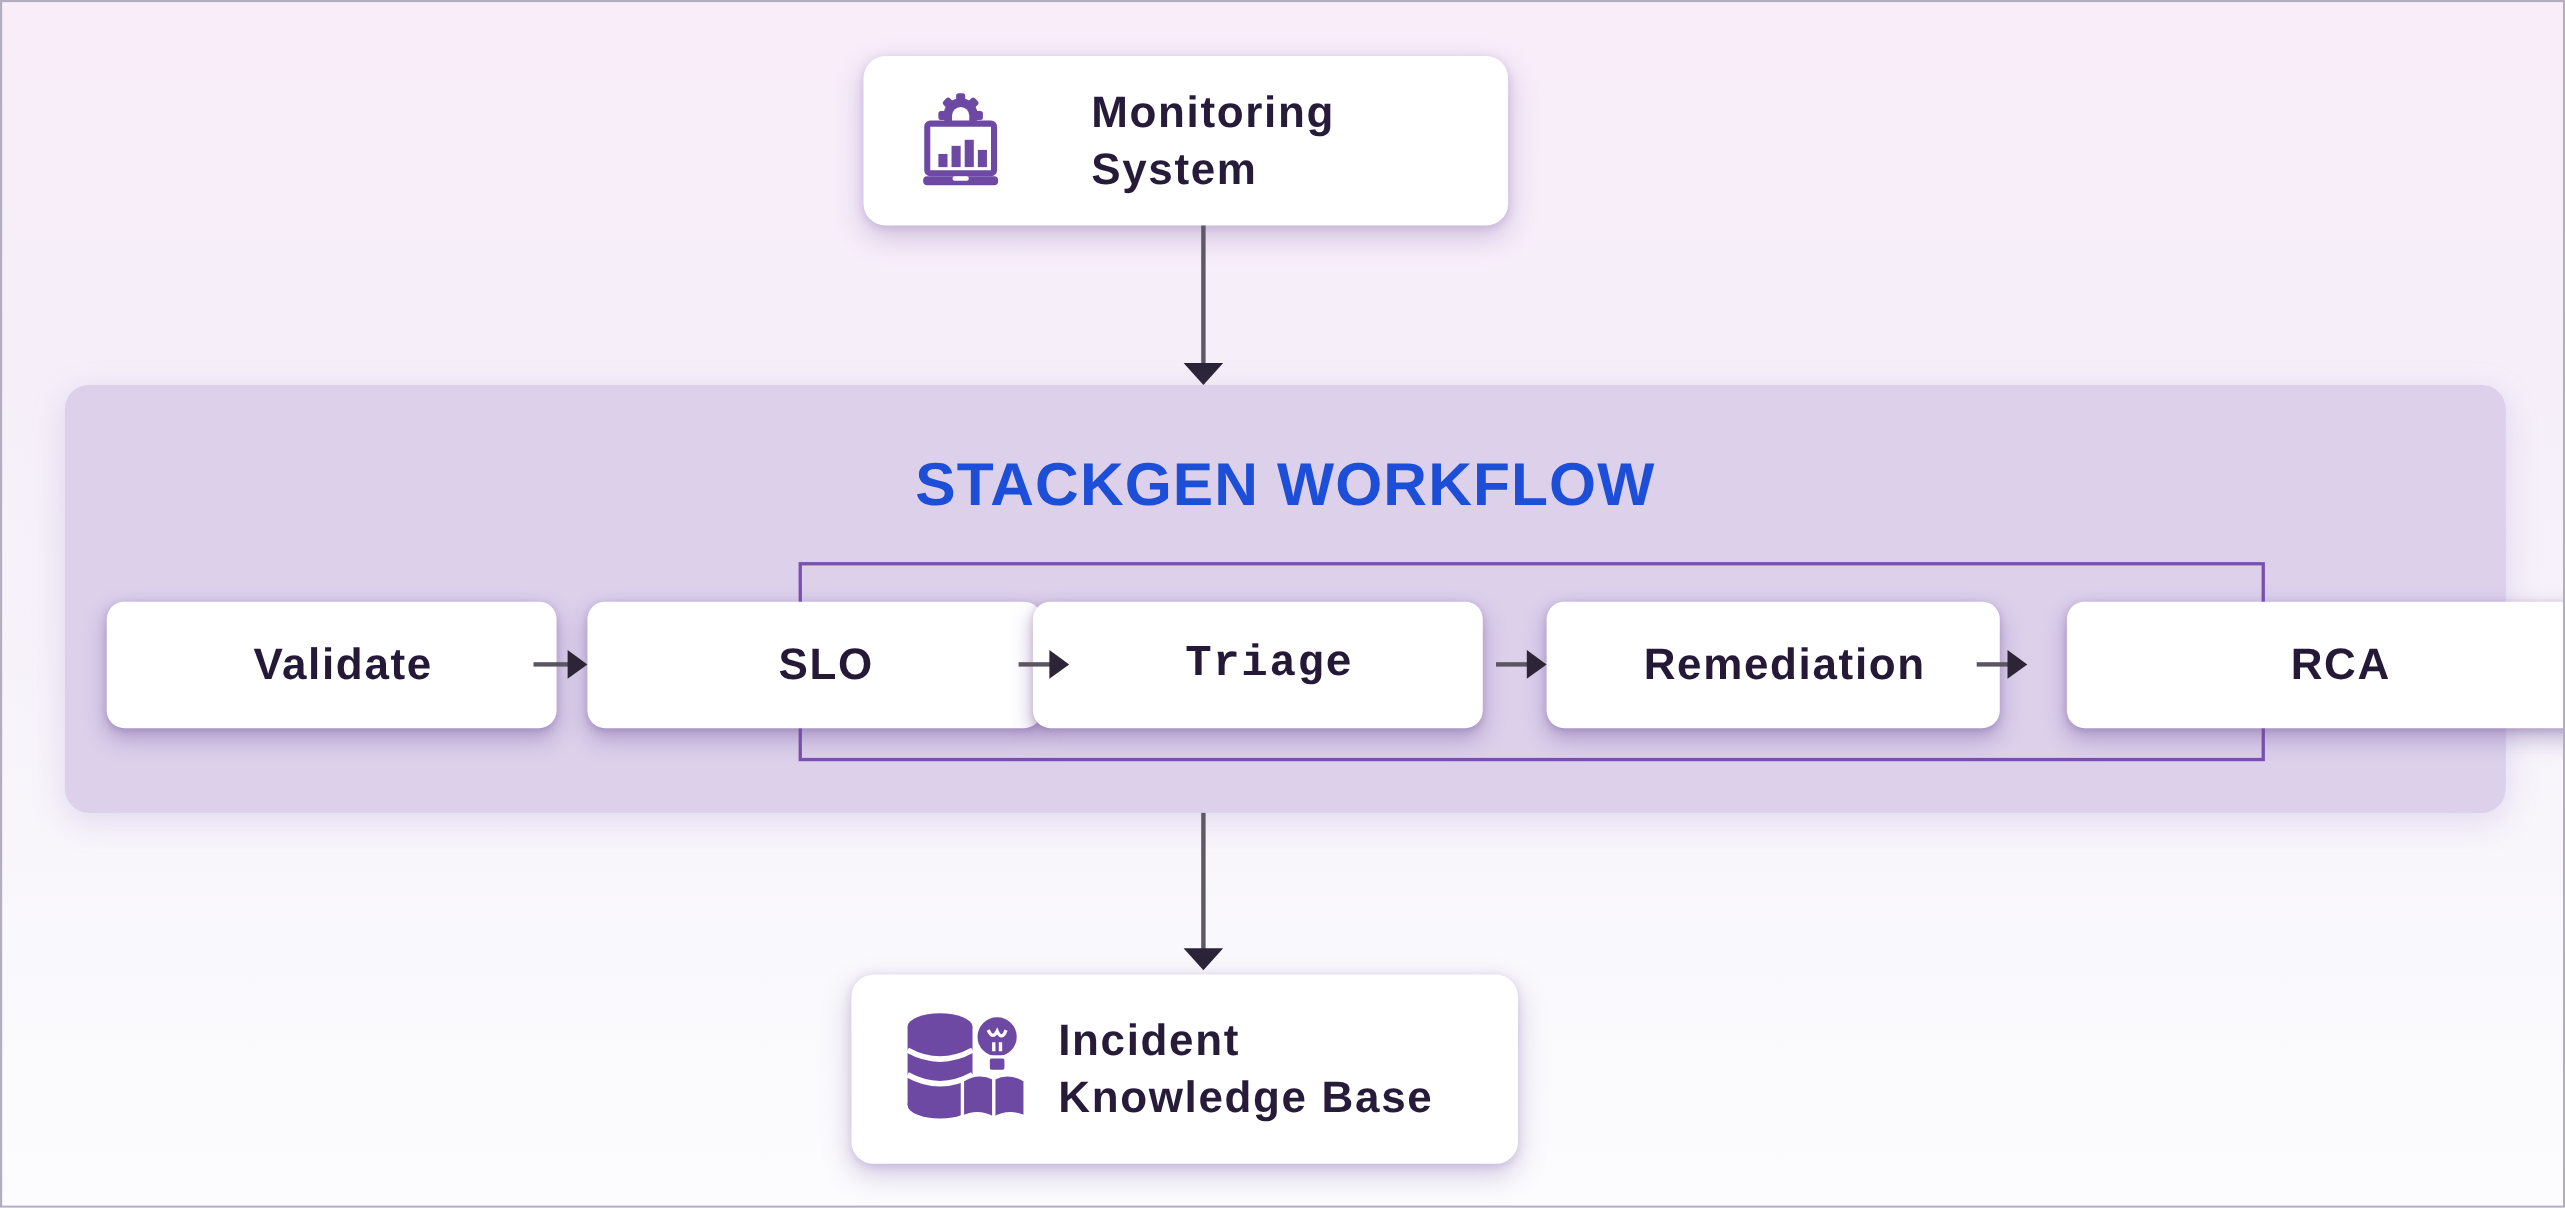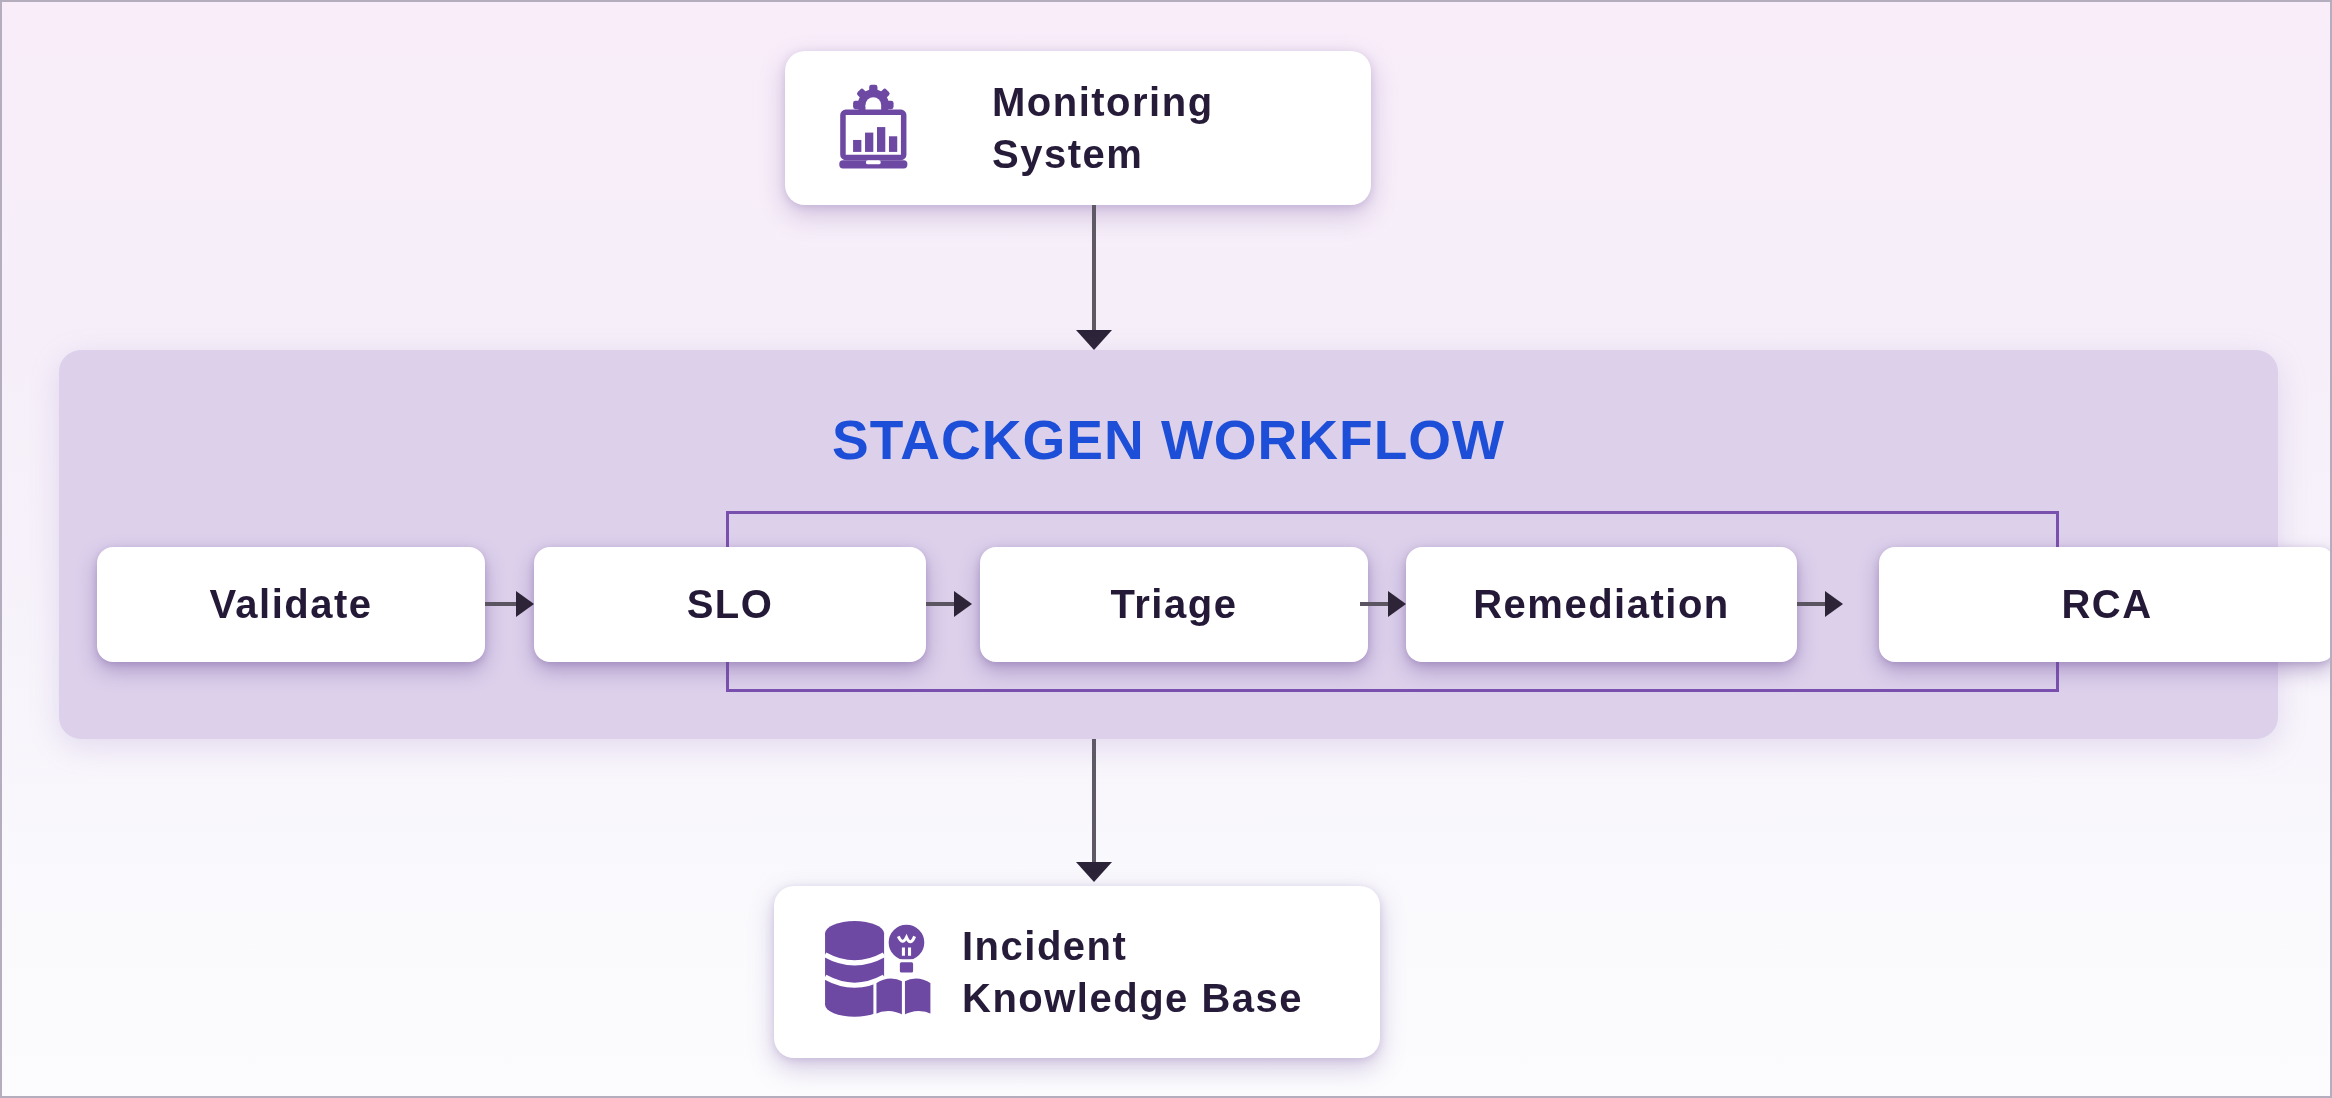--- a/index.html
+++ b/index.html
@@ -33,21 +33,21 @@
   }
   .inner-rect{
     position:absolute;left:667px;top:161px;width:1333px;height:181px;
     border:3px solid #7a50ae;box-sizing:border-box;
   }
   .step{
     position:absolute;top:197px;height:115px;
     background:#ffffff;border-radius:16px;
     box-shadow:0 9px 20px rgba(110,80,152,0.40),0 2px 6px rgba(110,80,152,0.25);
     display:flex;align-items:center;justify-content:center;
-    font-weight:700;font-size:40px;letter-spacing:1.5px;color:#241a38;
+    font-weight:700;font-size:40px;letter-spacing:1.5px;color:#241a38;padding-left:21px;
   }
   
   .v-arrow{position:absolute;width:36px;}
   .v-arrow .stem{position:absolute;left:16px;top:0;width:4px;background:#5e5965;}
   .v-arrow .head{
     position:absolute;left:0;width:0;height:0;
     border-left:18px solid transparent;border-right:18px solid transparent;
     border-top:20px solid #2b2337;
   }
   
@@ -98,21 +98,21 @@
     <div class="head" style="top:125px;"></div>
   </div>
 
   <div class="workflow-container">
     <div class="workflow-title">STACKGEN WORKFLOW</div>
 
     <div class="inner-rect"></div>
 
     <div class="step" style="left:38px;width:388px;">Validate</div>
     <div class="step" style="left:475px;width:392px;">SLO</div>
-    <div class="step" style="left:921px;width:388px;">Triage</div>
+    <div class="step" style="left:880px;width:388px;font-family:Liberation Mono, monospace;">Triage</div>
     <div class="step" style="left:1347px;width:391px;">Remediation</div>
     <div class="step" style="left:1820px;width:456px;">RCA</div>
 
     <div class="h-arrow" style="left:426px;top:241px;width:49px;">
       <div class="stem" style="width:33px;"></div>
         <div class="head" style="left:31px;"></div>
     </div>
     <div class="h-arrow" style="left:867px;top:241px;width:46px;">
       <div class="stem" style="width:30px;"></div>
         <div class="head" style="left:28px;"></div>

